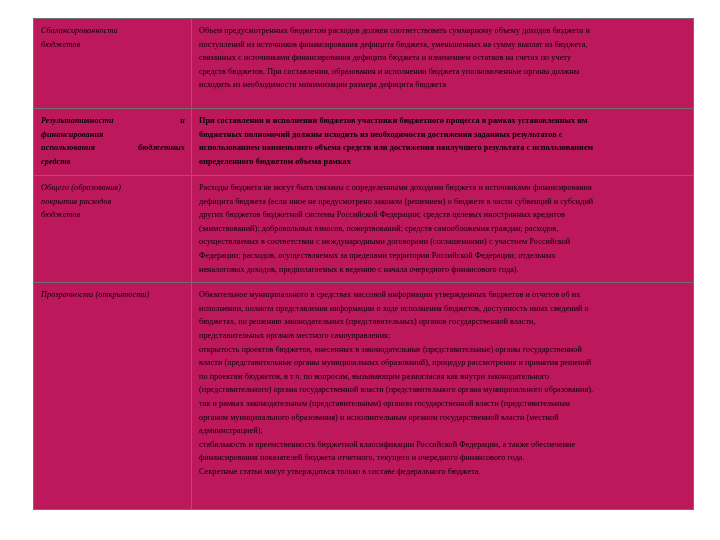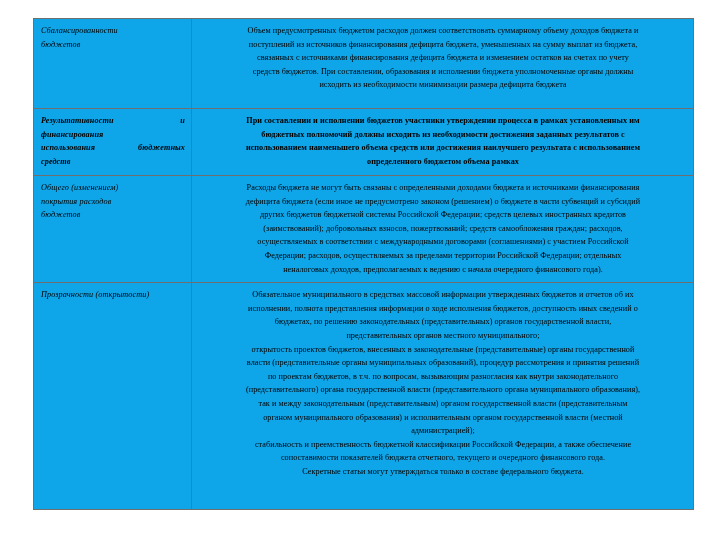--- a/index.html
+++ b/index.html
@@ -28,21 +28,21 @@
   table.principles-table {
     width: 660px;
     border-collapse: collapse;
     table-layout: fixed;
   }
 
   table.principles-table td {
     border: 1px solid #6f6f6f;
     vertical-align: top;
     padding: 5px 6px 6px 7px;
-    background: #0ea5e9;
+    background: #be185d;
   }
 
   col.col-term   { width: 158px; }
   col.col-desc   { width: 502px; }
 
   .term {
     font-style: italic;
     font-size: 8.2px;
     line-height: 13.5px;
     text-align: justify;
@@ -55,21 +55,21 @@
     text-align-last: left;
   }
   .term.lead-in {
     text-align: left;
     text-align-last: left;
   }
 
   .desc {
     font-size: 8.2px;
     line-height: 13.6px;
-    text-align: center;
+    text-align: left;
     letter-spacing: 0.05px;
   }
 
   .desc p {
     margin: 0;
   }
 
   
   tr.row-balance    td { height: 78px; }
   tr.row-result     td { height: 55px; font-weight: bold; }
@@ -106,31 +106,31 @@
 
       <tr class="row-result">
         <td>
           <div class="term">Результативности                    и</div>
           <div class="term lead-in">финансирования</div>
           <div class="term">использования      бюджетных</div>
           <div class="term lead-in">средств</div>
         </td>
         <td>
           <div class="desc">
-            <p>При составлении и исполнении бюджетов участники утверждении процесса в рамках установленных им</p>
+            <p>При составлении и исполнении бюджетов участники бюджетного процесса в рамках установленных им</p>
             <p>бюджетных полномочий должны исходить из необходимости достижения заданных результатов с</p>
             <p>использованием наименьшего объема средств или достижения наилучшего результата с использованием</p>
             <p>определенного бюджетом объема рамках</p>
           </div>
         </td>
       </tr>
 
       <tr class="row-coverage">
         <td>
-          <div class="term lead-in">Общего (изменением)</div>
+          <div class="term lead-in">Общего (образования)</div>
           <div class="term lead-in">покрытия расходов</div>
           <div class="term lead-in">бюджетов</div>
         </td>
         <td>
           <div class="desc">
             <p>Расходы бюджета не могут быть связаны с определенными доходами бюджета и источниками финансирования</p>
             <p>дефицита бюджета (если иное не предусмотрено законом (решением) о бюджете в части субвенций и субсидий</p>
             <p>других бюджетов бюджетной системы Российской Федерации; средств целевых иностранных кредитов</p>
             <p>(заимствований); добровольных взносов, пожертвований; средств самообложения граждан; расходов,</p>
             <p>осуществляемых в соответствии с международными договорами (соглашениями) с участием Российской</p>
@@ -142,30 +142,30 @@
 
       <tr class="row-transparency">
         <td>
           <div class="term single-line">Прозрачности (открытости)</div>
         </td>
         <td>
           <div class="desc">
             <p>Обязательное муниципального в средствах массовой информации утвержденных бюджетов и отчетов об их</p>
             <p>исполнении, полнота представления информации о ходе исполнения бюджетов, доступность иных сведений о</p>
             <p>бюджетах, по решению законодательных (представительных) органов государственной власти,</p>
-            <p>представительных органов местного муниципального;</p>
+            <p>представительных органов местного самоуправления;</p>
             <p>открытость проектов бюджетов, внесенных в законодательные (представительные) органы государственной</p>
             <p>власти (представительные органы муниципальных образований), процедур рассмотрения и принятия решений</p>
             <p>по проектам бюджетов, в т.ч. по вопросам, вызывающим разногласия как внутри законодательного</p>
             <p>(представительного) органа государственной власти (представительного органа муниципального образования),</p>
-            <p>так и между законодательным (представительным) органом государственной власти (представительным</p>
+            <p>так и рамках законодательным (представительным) органом государственной власти (представительным</p>
             <p>органом муниципального образования) и исполнительным органом государственной власти (местной</p>
             <p>администрацией);</p>
             <p>стабильность и преемственность бюджетной классификации Российской Федерации, а также обеспечение</p>
-            <p>сопоставимости показателей бюджета отчетного, текущего и очередного финансового года.</p>
+            <p>финансирования показателей бюджета отчетного, текущего и очередного финансового года.</p>
             <p>Секретные статьи могут утверждаться только в составе федерального бюджета.</p>
           </div>
         </td>
       </tr>
 
     </tbody>
   </table>
 
 </div>
 

